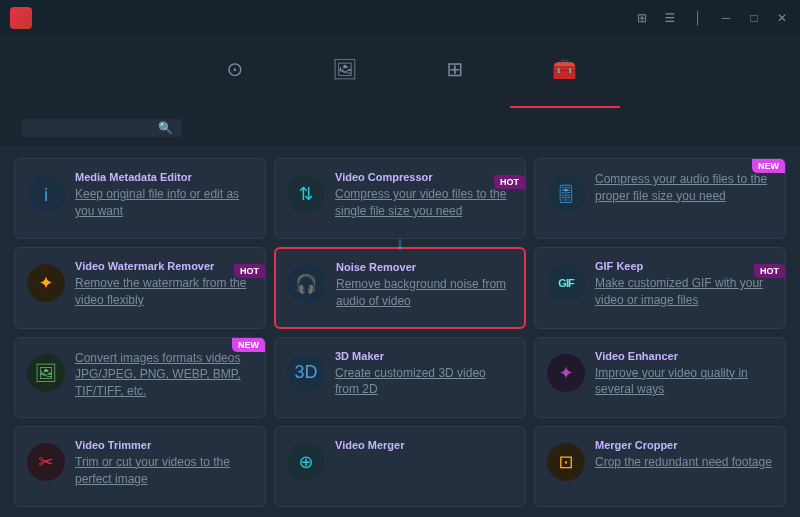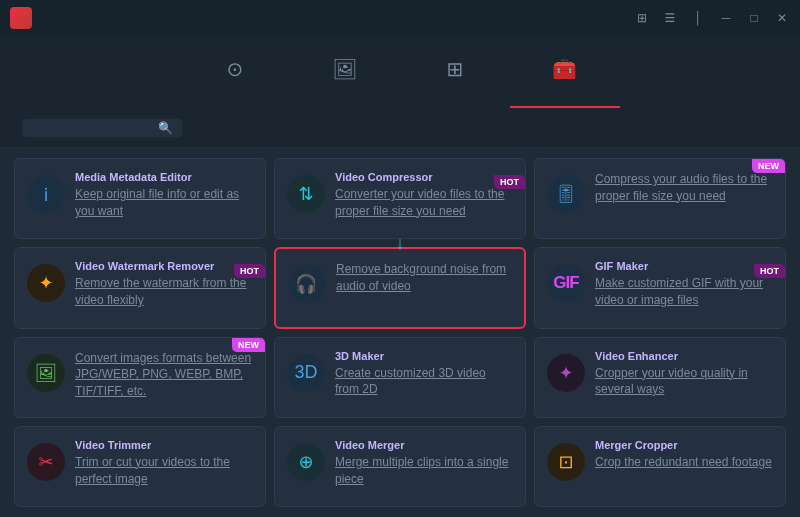--- a/index.html
+++ b/index.html
@@ -177,22 +177,22 @@
       margin-top: 4px;
     }
     .tool-icon.red { color: #e8304a; background: #2a1820; }
     .tool-icon.teal { color: #26c6da; background: #1a2f35; }
     .tool-icon.green { color: #66bb6a; background: #1a2a1e; }
     .tool-icon.orange { color: #ffa726; background: #2a2010; }
     .tool-icon.purple { color: #ab47bc; background: #21182a; }
     .tool-icon.blue { color: #4a9eda; background: #1a2f42; }
     .tool-icon.gif {
       background: #1a2f42;
-      color: #d946ef;
-      font-size: 17px;
+      color: #5eead4;
+      font-size: 11px;
       font-weight: bold;
       letter-spacing: -1px;
     }
     .tool-info { flex: 1; }
     .tool-name {
       font-size: 11px;
       font-weight: 600;
       color: #c4b5fd;
       margin-bottom: 3px;
     }
@@ -267,86 +267,86 @@
       <div class="tool-info">
         <div class="tool-name">Media Metadata Editor</div>
         <div class="tool-desc">Keep original file info or edit as you want</div>
       </div>
     </div>
     <div class="tool-card">
       <span class="badge badge-hot">Hot</span>
       <div class="tool-icon teal">⇅</div>
       <div class="tool-info">
         <div class="tool-name">Video Compressor</div>
-        <div class="tool-desc">Converter your video files to the proper file size you need</div>
+        <div class="tool-desc">Compress your video files to the single file size you need</div>
       </div>
     </div>
     <div class="tool-card">
       <span class="badge badge-new">New</span>
       <div class="tool-icon blue">🎚</div>
       <div class="tool-info">
         <div class="tool-desc">Compress your audio files to the proper file size you need</div>
       </div>
     </div>
     <div class="tool-card">
       <span class="badge badge-hot">Hot</span>
       <div class="tool-icon orange">✦</div>
       <div class="tool-info">
         <div class="tool-name">Video Watermark Remover</div>
         <div class="tool-desc">Remove the watermark from the video flexibly</div>
       </div>
     </div>
     <div class="tool-card highlighted" style="position: relative;">
       <div class="tool-icon blue">🎧</div>
       <div class="tool-info">
+        <div class="tool-name">Noise Remover</div>
         <div class="tool-desc">Remove background noise from audio of video</div>
       </div>
       <span class="arrow-indicator" style="position: absolute; top: -16px; left: 50%; transform: translateX(-50%); color: rgb(74, 158, 218); font-size: 18px;">↓</span>
     </div>
     <div class="tool-card">
       <span class="badge badge-hot">Hot</span>
       <div class="tool-icon gif">GIF</div>
       <div class="tool-info">
-        <div class="tool-name">GIF Maker</div>
+        <div class="tool-name">GIF Keep</div>
         <div class="tool-desc">Make customized GIF with your video or image files</div>
       </div>
     </div>
     <div class="tool-card">
       <span class="badge badge-new">New</span>
       <div class="tool-icon green">🖼</div>
       <div class="tool-info">
-        <div class="tool-desc">Convert images formats between JPG/WEBP, PNG, WEBP, BMP, TIF/TIFF, etc.</div>
+        <div class="tool-desc">Convert images formats videos JPG/JPEG, PNG, WEBP, BMP, TIF/TIFF, etc.</div>
       </div>
     </div>
     <div class="tool-card">
       <div class="tool-icon blue">3D</div>
       <div class="tool-info">
         <div class="tool-name">3D Maker</div>
         <div class="tool-desc">Create customized 3D video from 2D</div>
       </div>
     </div>
     <div class="tool-card">
       <div class="tool-icon purple">✦</div>
       <div class="tool-info">
         <div class="tool-name">Video Enhancer</div>
-        <div class="tool-desc">Cropper your video quality in several ways</div>
+        <div class="tool-desc">Improve your video quality in several ways</div>
       </div>
     </div>
     <div class="tool-card">
       <div class="tool-icon red">✂</div>
       <div class="tool-info">
         <div class="tool-name">Video Trimmer</div>
         <div class="tool-desc">Trim or cut your videos to the perfect image</div>
       </div>
     </div>
     <div class="tool-card">
       <div class="tool-icon teal">⊕</div>
       <div class="tool-info">
         <div class="tool-name">Video Merger</div>
-        <div class="tool-desc">Merge multiple clips into a single piece</div>
       </div>
     </div>
     <div class="tool-card">
       <div class="tool-icon orange">⊡</div>
       <div class="tool-info">
         <div class="tool-name">Merger Cropper</div>
         <div class="tool-desc">Crop the redundant need footage</div>
       </div>
     </div>
   </div>

